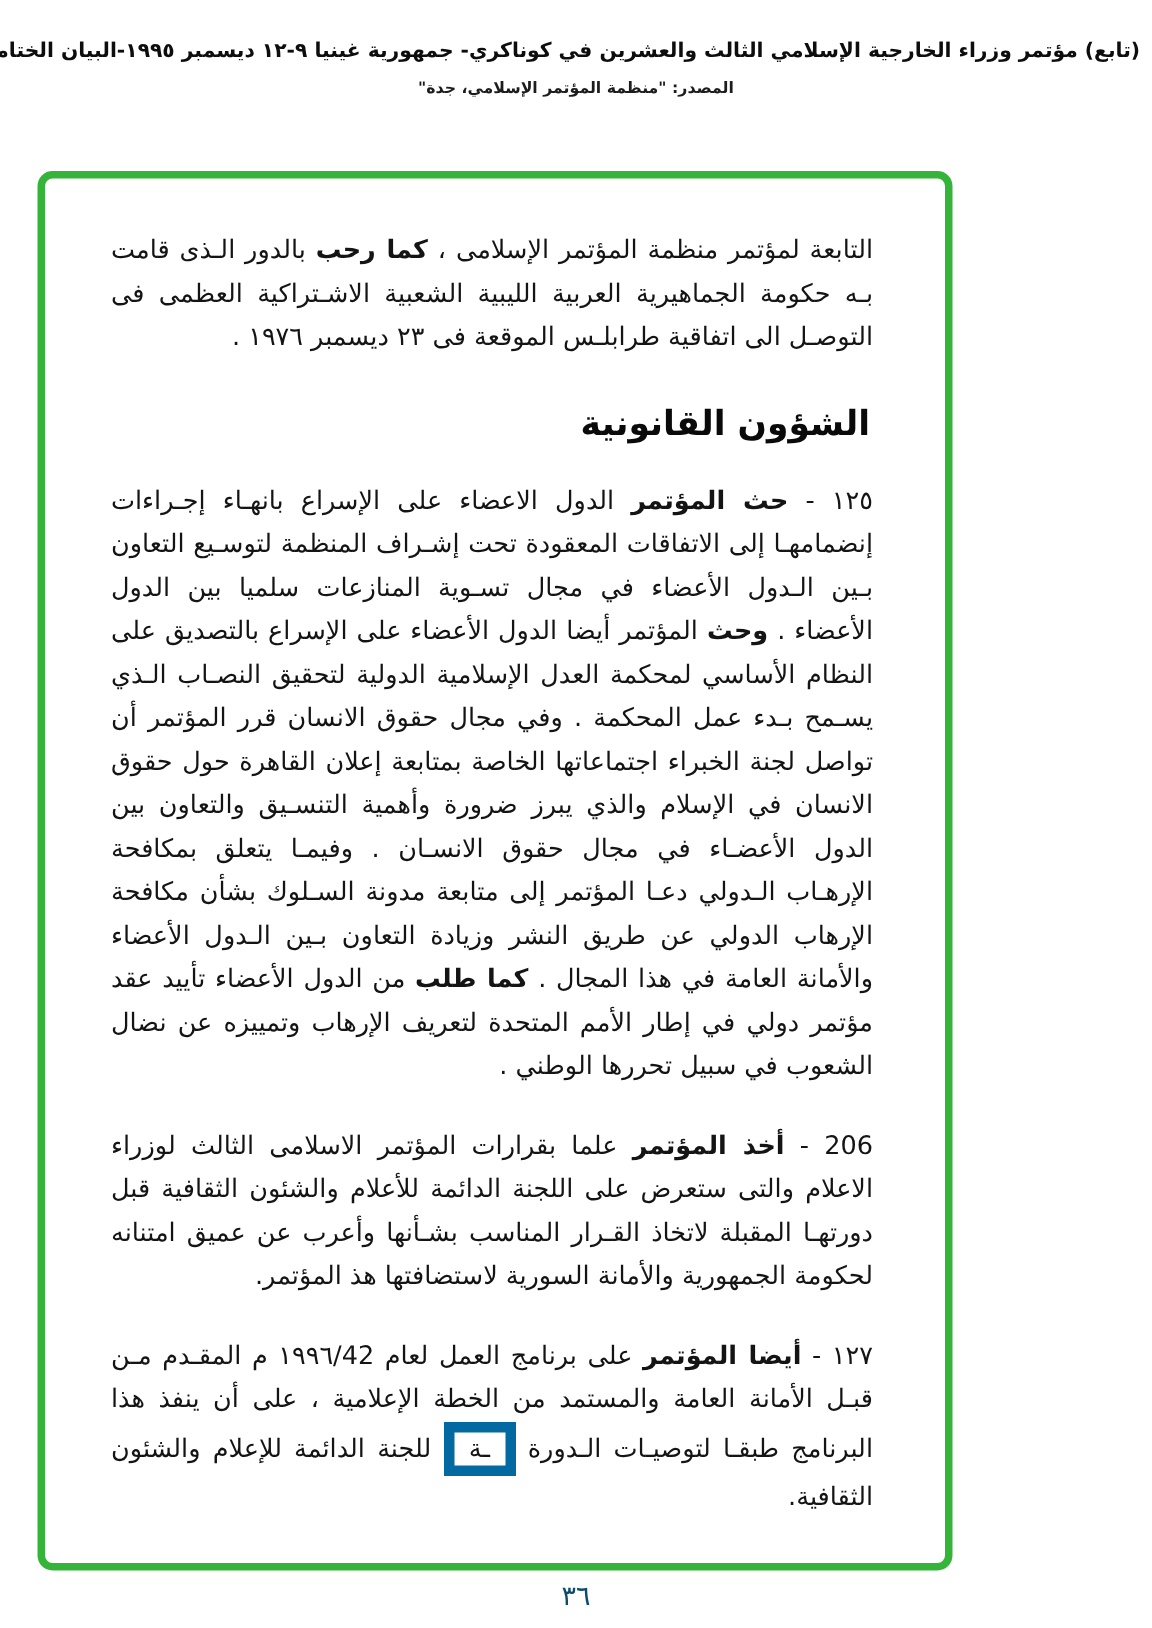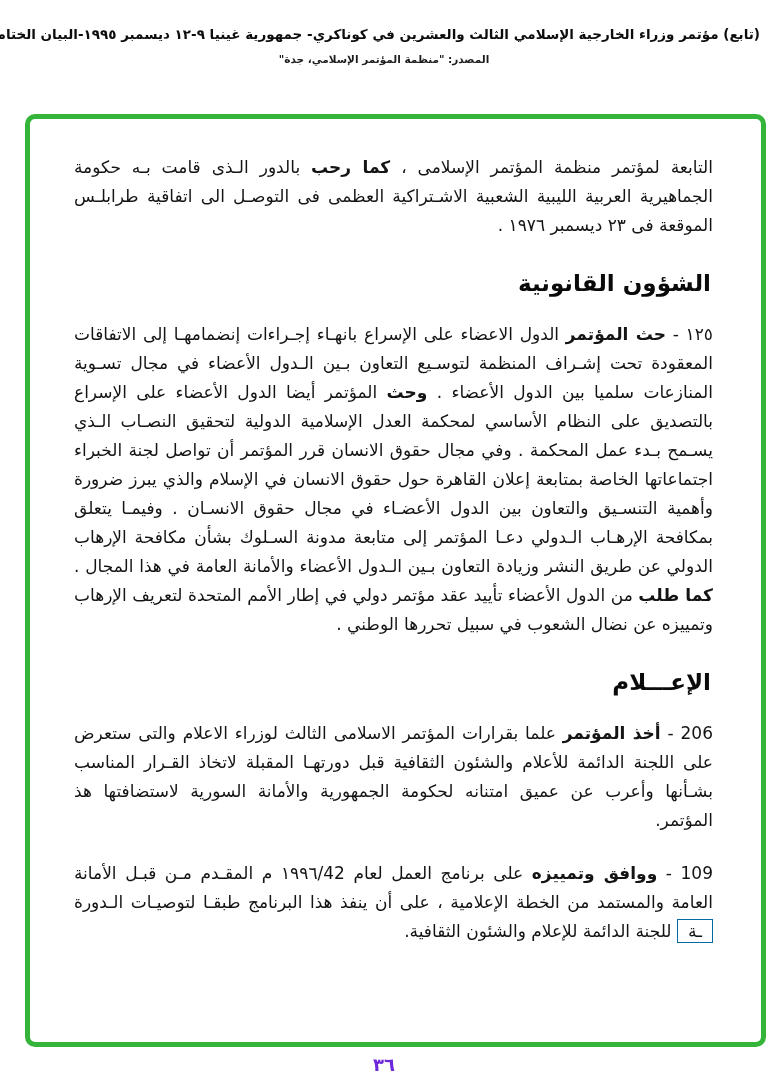--- a/index.html
+++ b/index.html
@@ -37,21 +37,21 @@
     font-weight:bold;
     color:#1c1c1c;
     margin-top:11px;
   }
 
   
   .content-box{
     position:absolute;
     top:114px;
     left:25px;
-    width:741px;
+    width:610px;
     height:933px;
     border:5px solid var(--border_green);
     border-radius:10px;
     background:#ffffff;
     padding:34px 48px 18px 44px;
   }
 
   .para{
     font-size:17px;
     line-height:29px;
@@ -64,38 +64,38 @@
 
   .section-title{
     font-size:23px;
     font-weight:bold;
     color:#0a0a0a;
     margin:30px 2px 24px 0;
   }
 
   .boxed-fragment{
     display:inline-block;
-    border:1px solid #0369a1;
+    border:7px solid #0369a1;
     padding:0 10px;
     line-height:22px;
     vertical-align:baseline;
   }
 
   
   .page-footer{
     position:absolute;
     bottom:10px;
     left:0;
     width:768px;
     text-align:center;
   }
   .page-number{
     font-size:18px;
-    font-weight:bold;
-    color:#6d28d9;
+    font-weight:normal;
+    color:#0c4a6e;
     letter-spacing:4px;
   }
 </style>
 </head>
 <body>
 
 <div class="page">
 
   <header class="doc-header">
     <div class="header-title">(تابع) مؤتمر وزراء الخارجية الإسلامي الثالث والعشرين في كوناكري- جمهورية غينيا ٩-١٢ ديسمبر ١٩٩٥-البيان الختامي</div>
@@ -107,28 +107,27 @@
     <p class="para">
       <span>التابعة لمؤتمر منظمة المؤتمر الإسلامى ، </span><b>كما رحب</b><span> بالدور الـذى قامت بـه حكومة الجماهيرية العربية الليبية الشعبية الاشـتراكية العظمى فى التوصـل الى اتفاقية طرابلـس الموقعة فى ٢٣ ديسمبر ١٩٧٦ .</span>
     </p>
 
     <h2 class="section-title">الشؤون القانونية</h2>
 
     <p class="para">
       <span>١٢٥ -  </span><b>حث المؤتمر</b><span> الدول الاعضاء على الإسراع بانهـاء إجـراءات إنضمامهـا إلى الاتفاقات المعقودة تحت إشـراف المنظمة لتوسـيع التعاون بـين الـدول الأعضاء في مجال تسـوية المنازعات سلميا بين الدول الأعضاء . </span><b>وحث</b><span> المؤتمر أيضا الدول الأعضاء على الإسراع بالتصديق على النظام الأساسي لمحكمة العدل الإسلامية الدولية لتحقيق النصـاب الـذي يسـمح بـدء عمل المحكمة . وفي مجال حقوق الانسان قرر المؤتمر أن تواصل لجنة الخبراء اجتماعاتها الخاصة بمتابعة إعلان القاهرة حول حقوق الانسان في الإسلام والذي يبرز ضرورة وأهمية التنسـيق والتعاون بين الدول الأعضـاء في مجال حقوق الانسـان . وفيمـا يتعلق بمكافحة الإرهـاب الـدولي دعـا المؤتمر إلى متابعة مدونة السـلوك بشأن مكافحة الإرهاب الدولي عن طريق النشر وزيادة التعاون بـين الـدول الأعضاء والأمانة العامة في هذا المجال . </span><b>كما طلب</b><span> من الدول الأعضاء تأييد عقد مؤتمر دولي في إطار الأمم المتحدة لتعريف الإرهاب وتمييزه عن نضال الشعوب في سبيل تحررها الوطني .</span>
     </p>
 
-    <h2 class="section-title">الإعـــلام</h2>
 
     <p class="para">
       <span>206 -  </span><b>أخذ المؤتمر</b><span> علما بقرارات المؤتمر الاسلامى الثالث لوزراء الاعلام والتى ستعرض على اللجنة الدائمة للأعلام والشئون الثقافية قبل دورتهـا المقبلة لاتخاذ القـرار المناسب بشـأنها وأعرب عن عميق امتنانه لحكومة الجمهورية والأمانة السورية لاستضافتها هذ المؤتمر.</span>
     </p>
 
     <p class="para">
-      <span>109 -  </span><b>ووافق وتمييزه</b><span> على برنامج العمل لعام ١٩٩٦/42 م المقـدم مـن قبـل الأمانة العامة والمستمد من الخطة الإعلامية ، على أن ينفذ هذا البرنامج طبقـا لتوصيـات الـدورة </span><span class="boxed-fragment">ـة</span><span> للجنة الدائمة للإعلام والشئون الثقافية.</span>
+      <span>١٢٧ -  </span><b>أيضا المؤتمر</b><span> على برنامج العمل لعام ١٩٩٦/42 م المقـدم مـن قبـل الأمانة العامة والمستمد من الخطة الإعلامية ، على أن ينفذ هذا البرنامج طبقـا لتوصيـات الـدورة </span><span class="boxed-fragment">ـة</span><span> للجنة الدائمة للإعلام والشئون الثقافية.</span>
     </p>
 
   </div>
 
   <footer class="page-footer">
     <span class="page-number">٣٦</span>
   </footer>
 
 </div>
 

